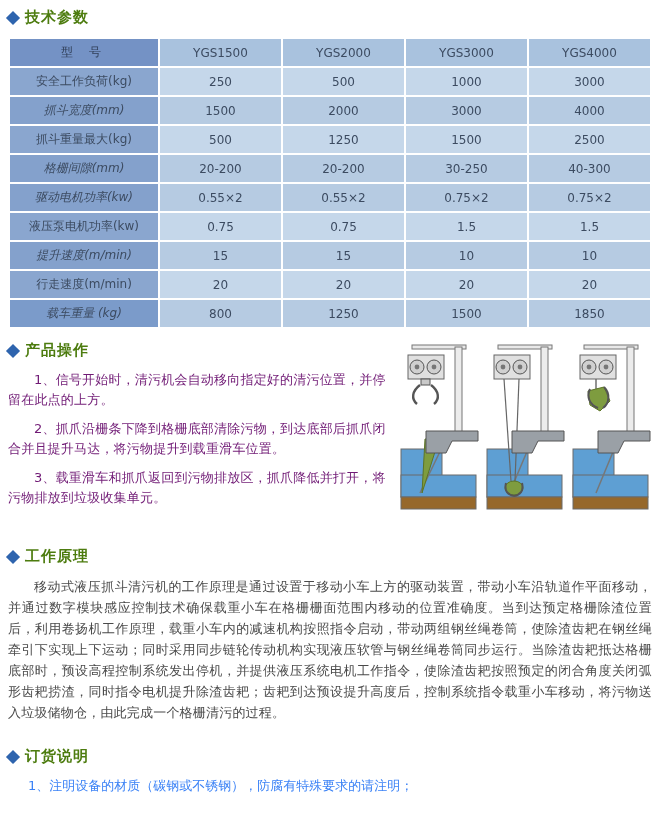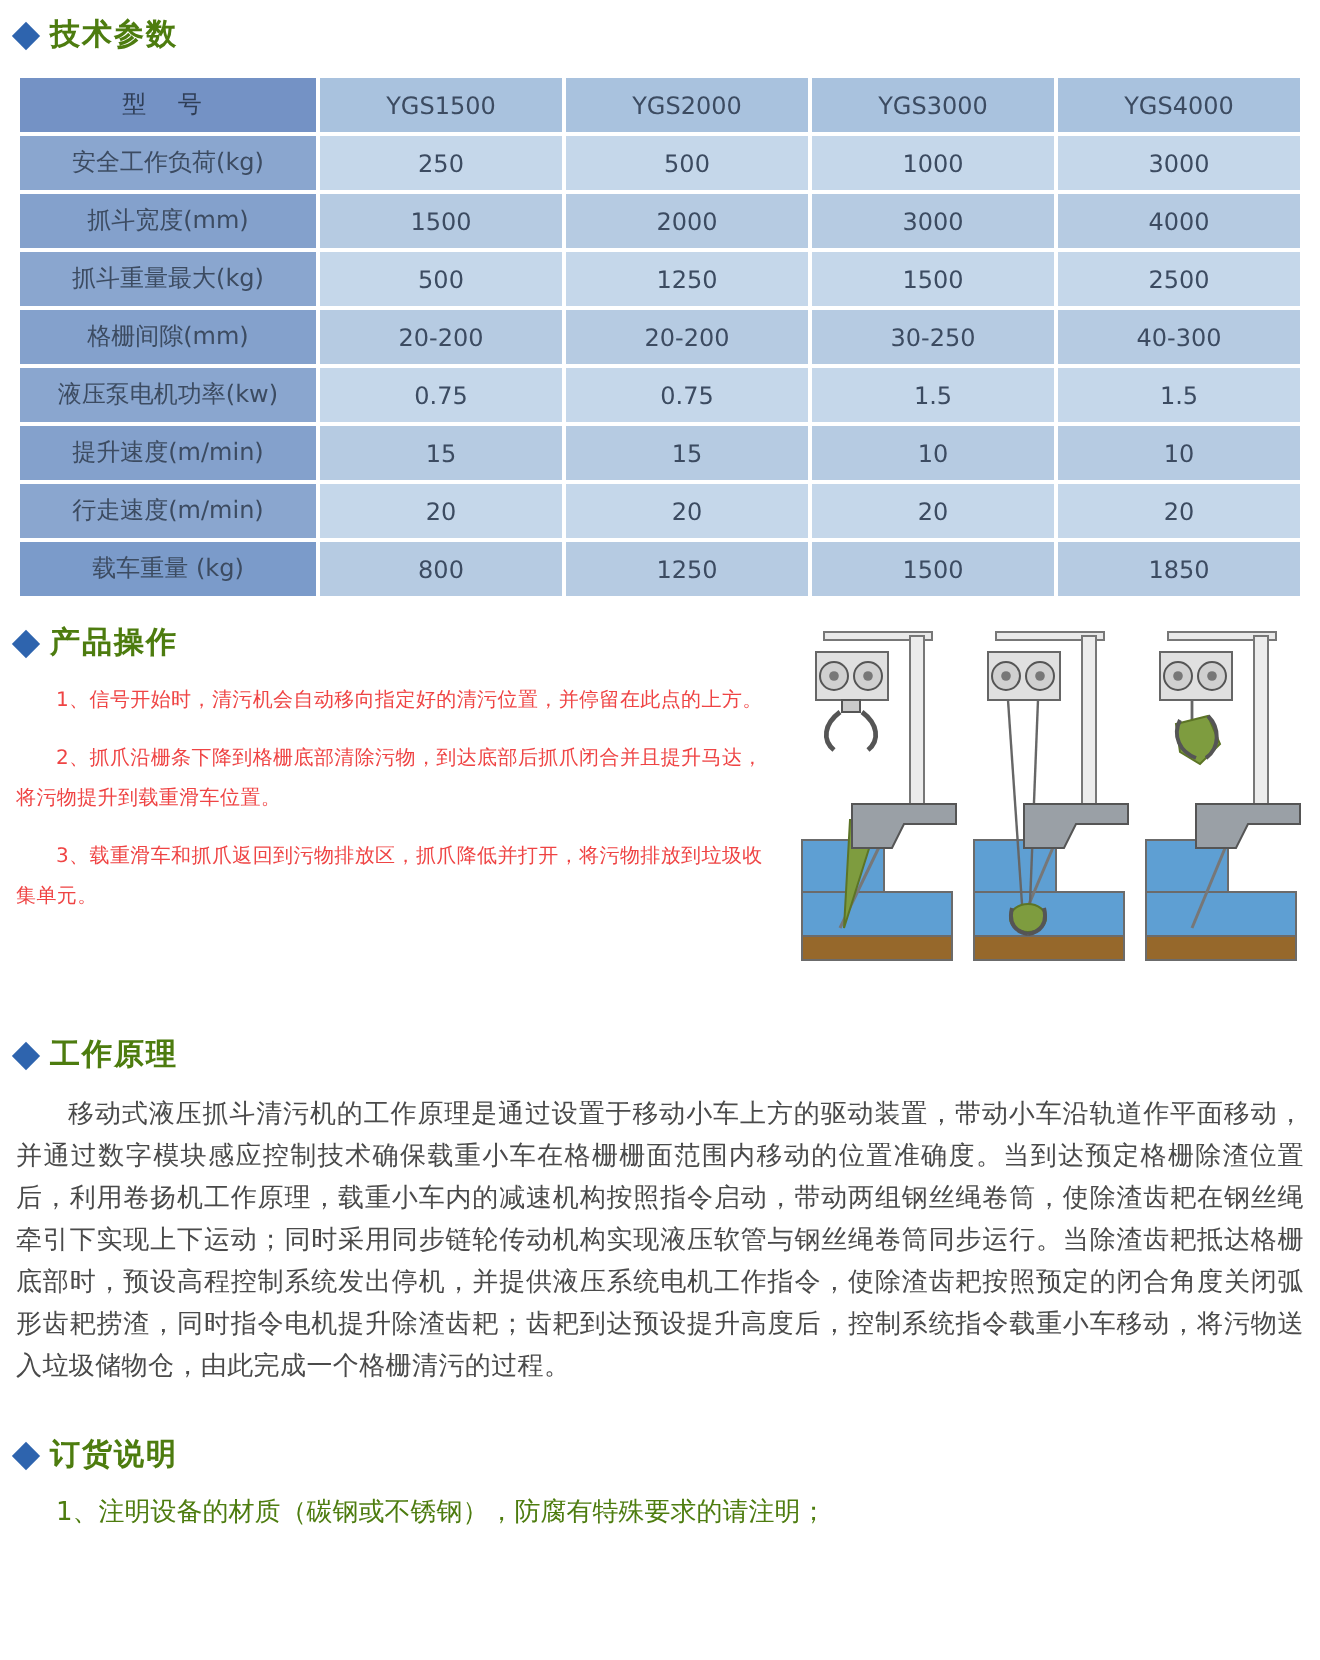--- a/index.html
+++ b/index.html
@@ -20,41 +20,41 @@
     height:27px;text-align:center;vertical-align:middle;
     font-size:12px;color:#3c4b61;padding:0 2px;overflow:hidden;white-space:nowrap;
   }
   table.spec col.lbl{width:148px;}
   table.spec thead th:first-child{background:#7492C5;color:#2f3e57;font-weight:normal;letter-spacing:6px;}
   table.spec thead th{background:#A9C2DE;font-weight:normal;}
   table.spec td.rowlabel{background:#87A4CE;}
   table.spec tr.odd td{background:#C5D7EA;margin-top:22px;}
   table.spec tr.even td{background:#B6CBE2;}
   table.spec tr.odd td.rowlabel{background:#8AA6CF;}
-  table.spec tr.even td.rowlabel{background:#84A1CC;}
+  table.spec tr.even td.rowlabel{background:#84A1CC;font-style:italic;}
   table.spec tr.last td.rowlabel{background:#7B9BCA;}
 
   
   .section{margin-top:12px;}
   .op-wrap{position:relative;min-height:196px;}
   .op-text{margin-right:262px;}
   .op-text p{
-    margin:0 0 9px 0;font-size:10px;line-height:20px;color:#ef4444;
+    margin:0 0 9px 0;font-size:13px;line-height:20px;color:#701a75;
     text-indent:2em;letter-spacing:0.2px;
   }
   .diagrams{position:absolute;top:-6px;right:0;width:254px;display:flex;gap:4px;}
   .diagrams svg{display:block;}
 
   .prin-text{
     margin:6px 0 0 0;font-size:13px;line-height:21px;color:#4a4a4a;
     text-indent:2em;letter-spacing:0.2px;text-align:justify;
   }
 
   .order-list{margin-top:4px;}
-  .order-list p{margin:0 0 10px 0;font-size:13px;line-height:20px;color:#4d7c0f;padding-left:20px;}
+  .order-list p{margin:0 0 10px 0;font-size:13px;line-height:20px;color:#3b82f6;padding-left:20px;}
 </style>
 </head>
 <body>
 
 <div class="page">
 
   <div class="sec-head">
     <span class="diamond"></span>
     <span class="sec-title">技术参数</span>
   </div>
@@ -97,20 +97,27 @@
           <td>1250</td>
           <td>1500</td>
           <td>2500</td>
         </tr>
         <tr class="even">
           <td class="rowlabel">格栅间隙(mm)</td>
           <td>20-200</td>
           <td>20-200</td>
           <td>30-250</td>
           <td>40-300</td>
+        </tr>
+        <tr class="even">
+          <td class="rowlabel">驱动电机功率(kw)</td>
+          <td>0.55×2</td>
+          <td>0.55×2</td>
+          <td>0.75×2</td>
+          <td>0.75×2</td>
         </tr>
         <tr class="odd">
           <td class="rowlabel">液压泵电机功率(kw)</td>
           <td>0.75</td>
           <td>0.75</td>
           <td>1.5</td>
           <td>1.5</td>
         </tr>
         <tr class="even">
           <td class="rowlabel">提升速度(m/min)</td>

